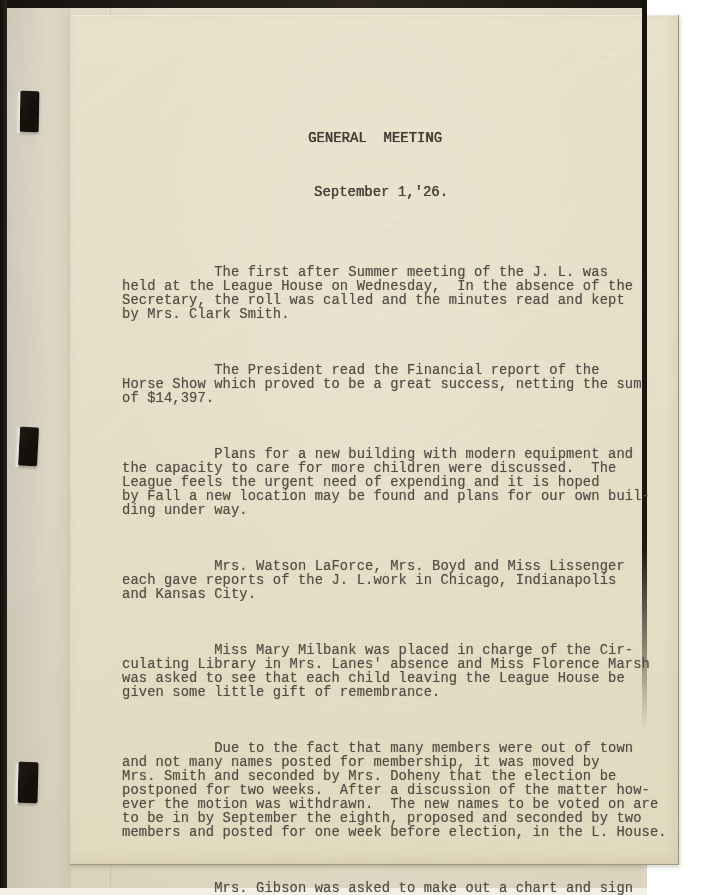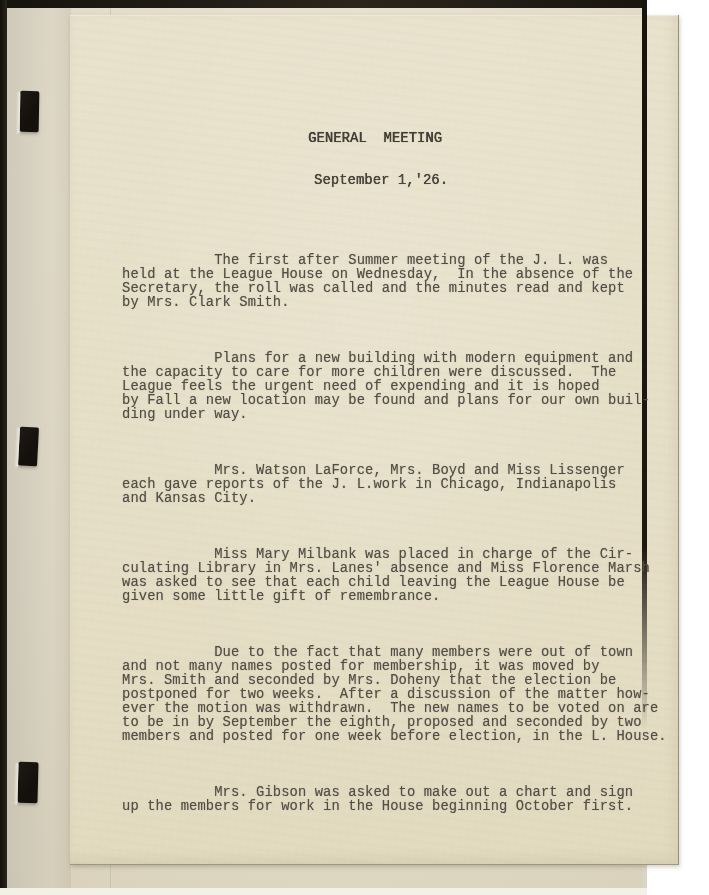--- a/index.html
+++ b/index.html
@@ -113,20 +113,21 @@
     white-space: pre;
     text-shadow: 0 0 1px rgba(70,66,58,0.45);
   }
   .doc-title {
     padding-left: 186px;
     color: #433f36;
     text-shadow: 0.4px 0 0 #433f36, 0 0 1px rgba(60,56,48,0.5);
   }
   .doc-date {
     padding-left: 192px;
+    margin-top: 12px;
     color: #49453c;
     text-shadow: 0.3px 0 0 #49453c, 0 0 1px rgba(60,56,48,0.45);
   }
   .para { margin-top: 14px; }
   .para.first { margin-top: 38px; }
 </style>
 </head>
 <body>
 
 <div class="scene">
@@ -148,20 +149,23 @@
   <div class="clip clip-2"></div>
   <div class="clip clip-3"></div>
 
   <div class="content">
     <div class="doc-title">GENERAL  MEETING</div>
     <div class="doc-date">September 1,'26.</div>
     <div class="para first">           The first after Summer meeting of the J. L. was
 held at the League House on Wednesday,  In the absence of the
 Secretary, the roll was called and the minutes read and kept
 by Mrs. Clark Smith.</div>
+    <div class="para">           The President read the Financial report of the
+Horse Show which proved to be a great success, netting the sum
+of $14,397.</div>
     <div class="para">           Plans for a new building with modern equipment and
 the capacity to care for more children were discussed.  The
 League feels the urgent need of expending and it is hoped
 by Fall a new location may be found and plans for our own buil-
 ding under way.</div>
     <div class="para">           Mrs. Watson LaForce, Mrs. Boyd and Miss Lissenger
 each gave reports of the J. L.work in Chicago, Indianapolis
 and Kansas City.</div>
     <div class="para">           Miss Mary Milbank was placed in charge of the Cir-
 culating Library in Mrs. Lanes' absence and Miss Florence Marsh

